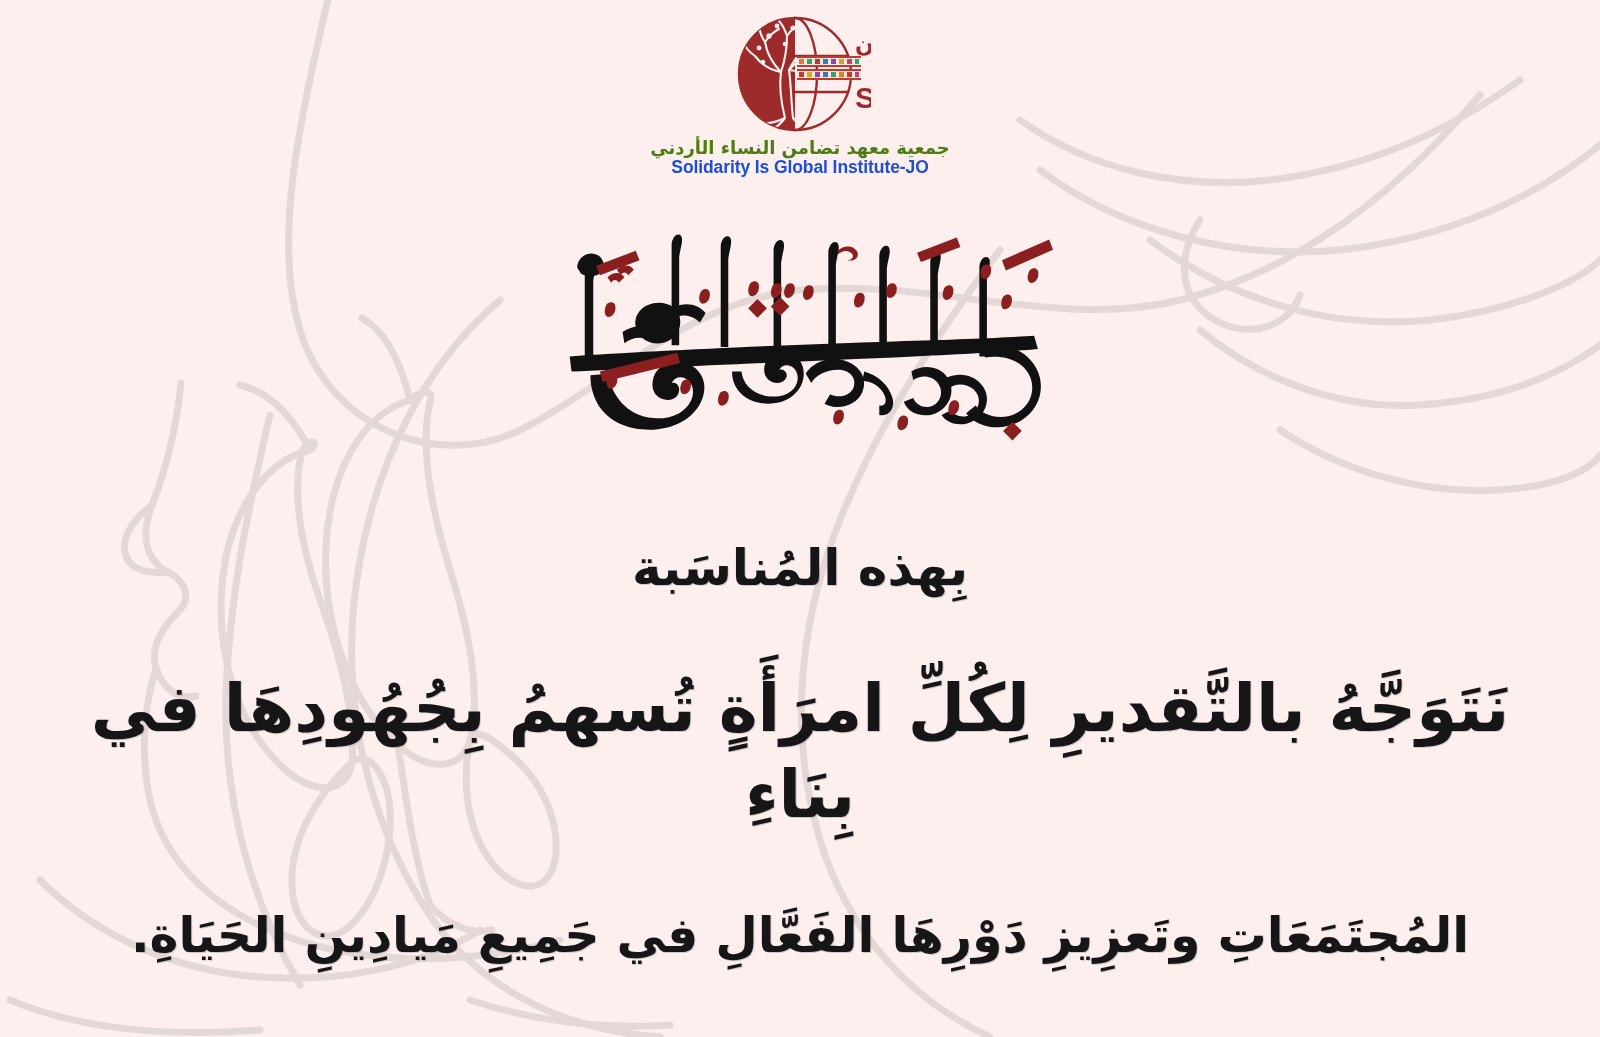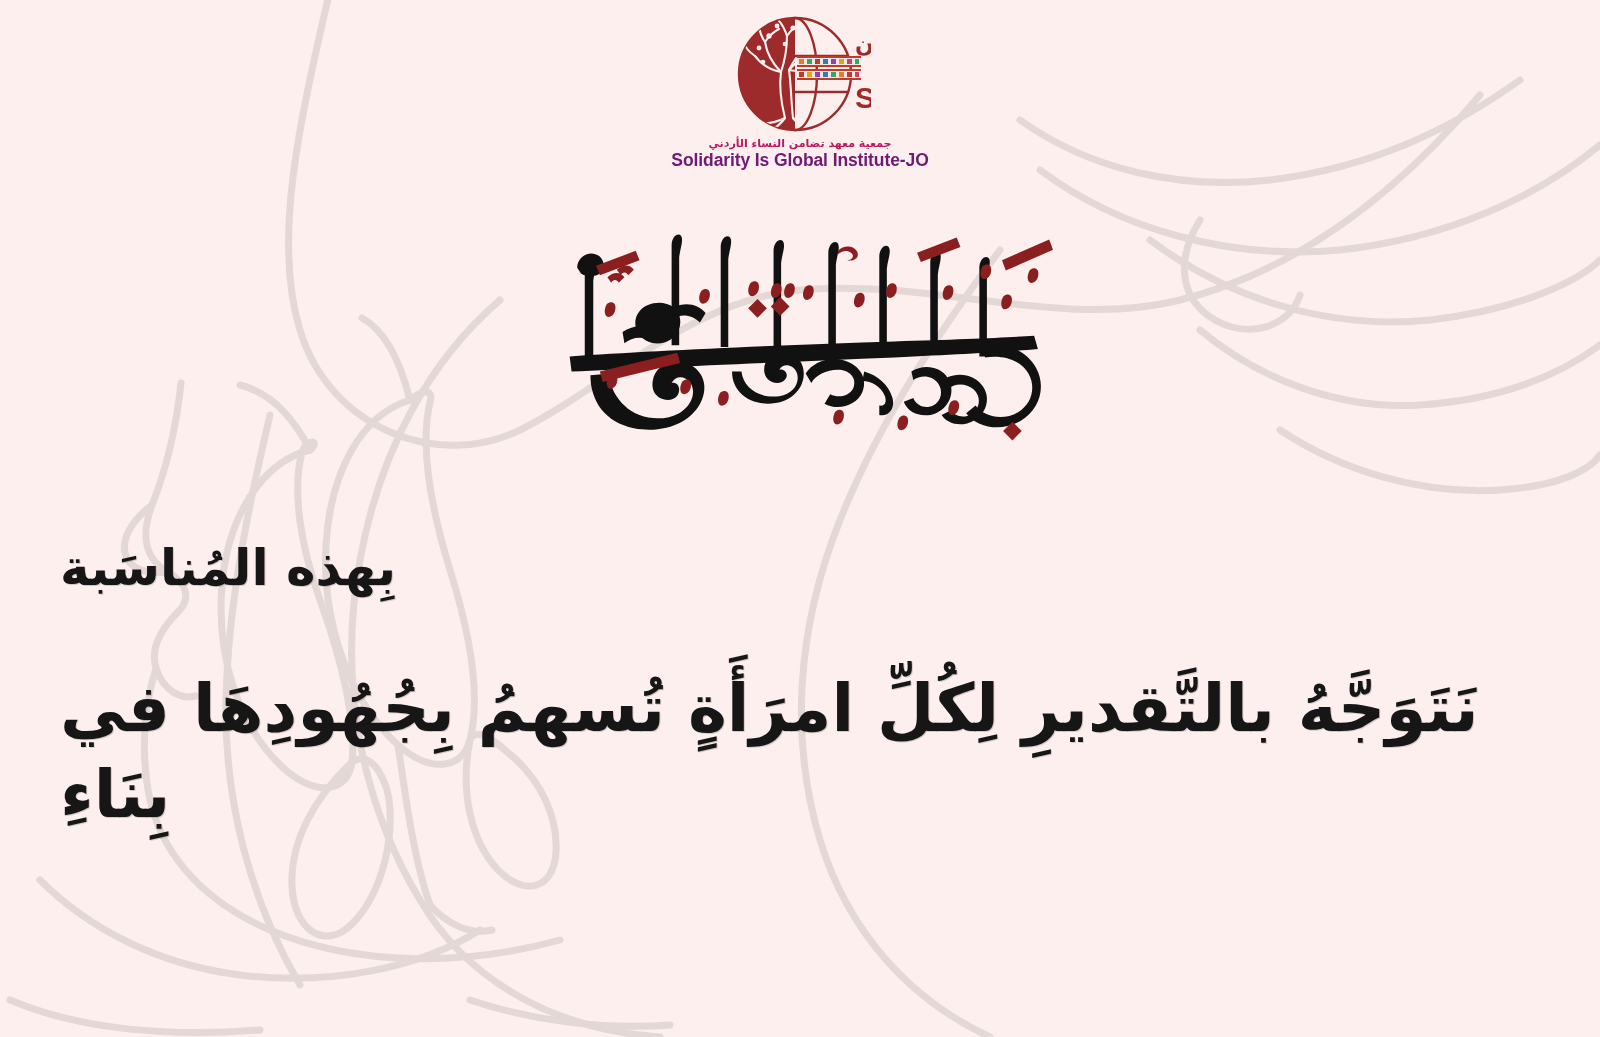--- a/index.html
+++ b/index.html
@@ -48,31 +48,31 @@
     position: relative;
   }
   .logo-caption {
     margin-top: 4px;
     text-align: center;
     line-height: 1.08;
   }
   .logo-caption-ar {
     display: block;
     font-family: "DejaVu Sans", sans-serif;
-    font-size: 11px;
+    font-size: 18px;
     font-weight: 700;
-    color: #be185d;
+    color: #4d7c0f;
     letter-spacing: 0.2px;
   }
   .logo-caption-en {
     display: block;
     font-family: "Liberation Sans", sans-serif;
     font-size: 17.5px;
     font-weight: 700;
-    color: #701a75;
+    color: #1d4ed8;
     letter-spacing: -0.1px;
     margin-top: 1px;
   }
 
   
   .headline {
     position: absolute;
     top: 196px;
     left: 0;
     right: 0;
@@ -89,21 +89,21 @@
     clip: rect(0 0 0 0);
     white-space: nowrap;
   }
 
   
   .body-copy {
     position: absolute;
     top: 486px;
     left: 60px;
     right: 60px;
-    text-align: left;
+    text-align: center;
     direction: rtl;
   }
   .line {
     font-family: "DejaVu Sans", "Liberation Sans", sans-serif;
     font-weight: 700;
     color: #161616;
     text-shadow: 1px 1px 0 rgba(0,0,0,0.16);
   }
   .line-1 {
     font-size: 50px;
@@ -375,15 +375,16 @@
 
         <path d="M252 76 C 258 72, 262 76, 260 84 C 258 90, 252 92, 250 88 C 248 84, 250 78, 252 76 Z"></path>
         <path d="M266 76 C 272 72, 276 76, 274 84 C 272 90, 266 92, 264 88 C 262 84, 264 78, 266 76 Z"></path>
       </g>
     </svg>
   </div>
 
   <div class="body-copy">
     <p class="line line-1">بِهذه المُناسَبة</p>
     <p class="line line-2">نَتَوَجَّهُ بالتَّقديرِ لِكُلِّ امرَأَةٍ تُسهمُ بِجُهُودِهَا في بِنَاءِ</p>
+    <p class="line line-3">المُجتَمَعَاتِ وتَعزِيزِ دَوْرِهَا الفَعَّالِ في جَمِيعِ مَيادِينِ الحَيَاةِ.</p>
   </div>
 
 </div>
 
 </body></html>

